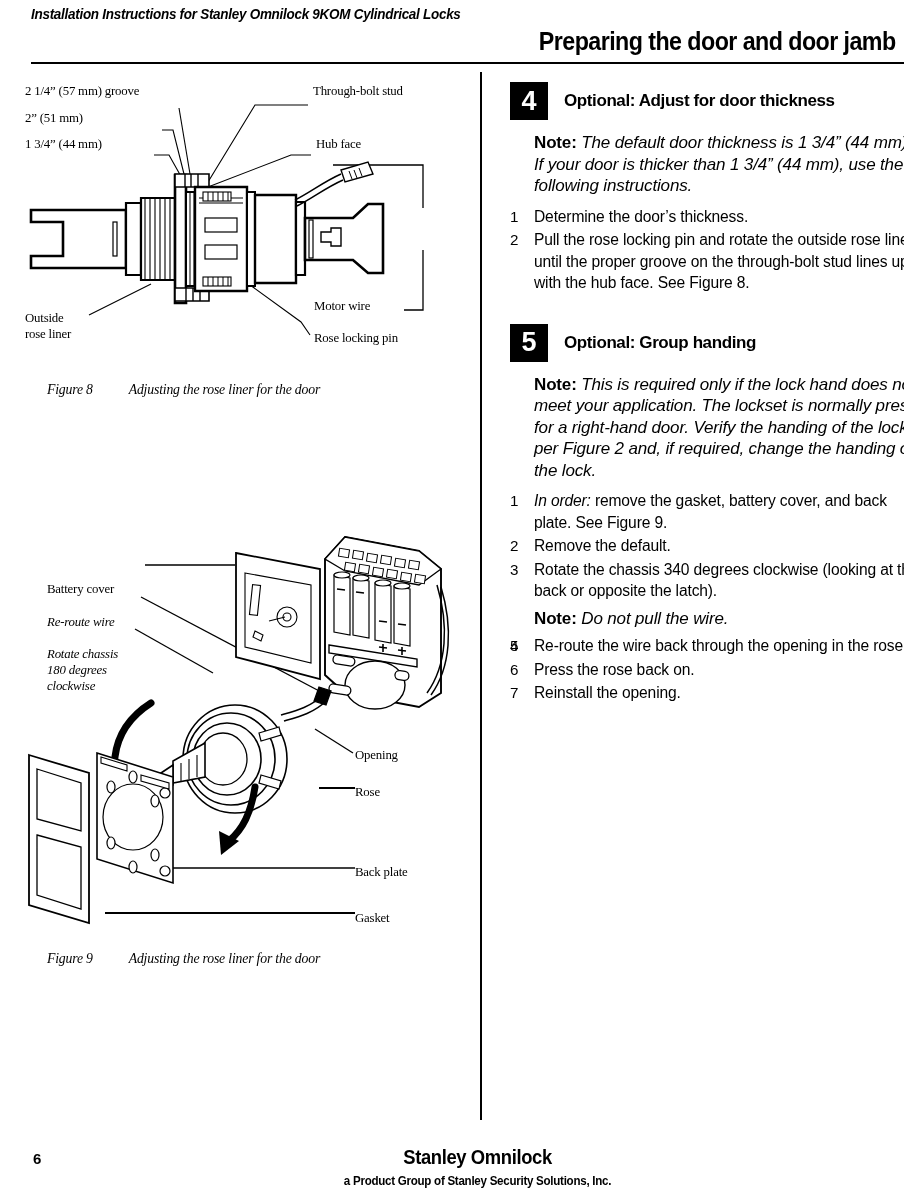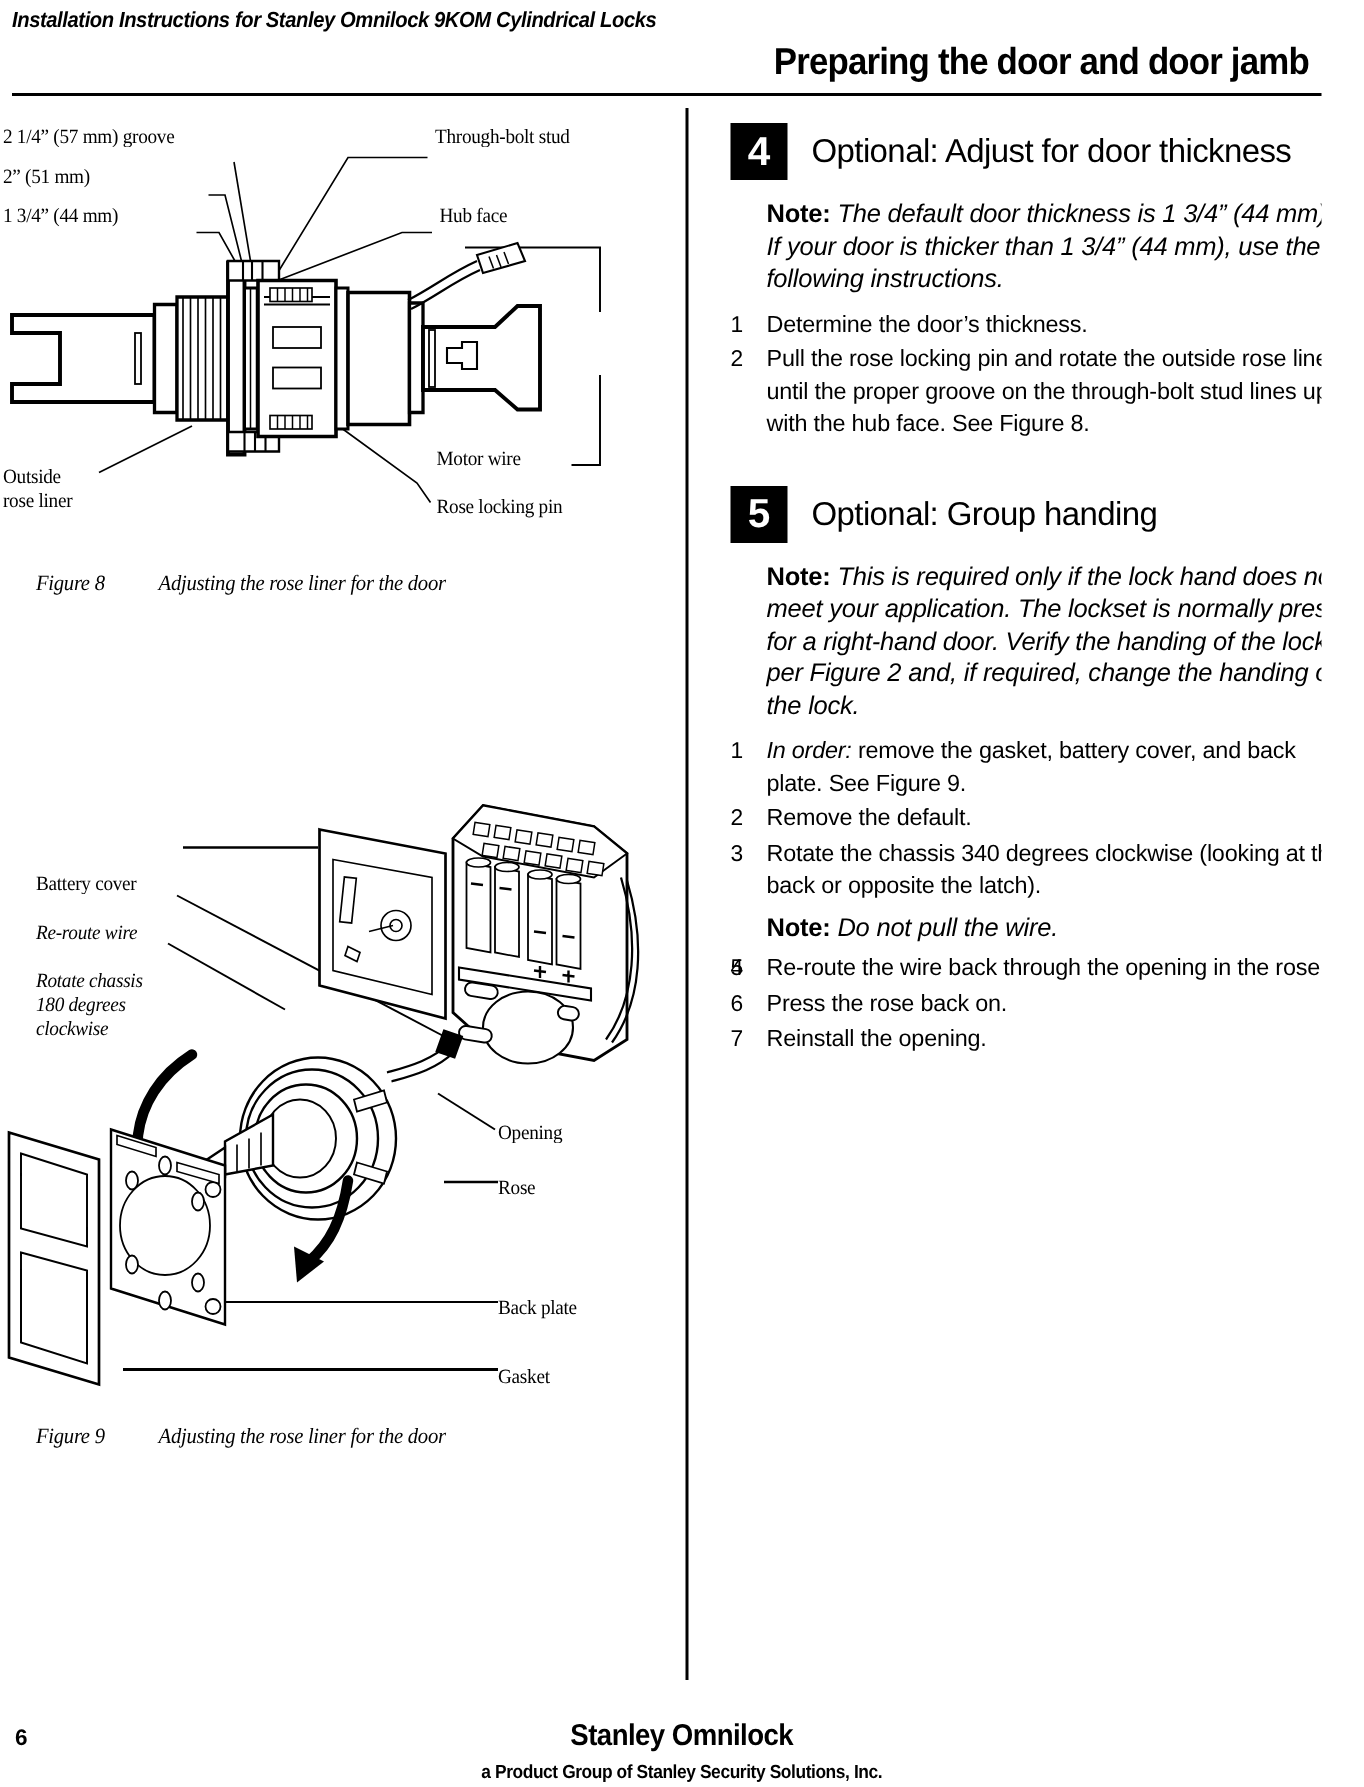--- a/index.html
+++ b/index.html
@@ -10,20 +10,21 @@
   body {
     font-family: "Liberation Sans", sans-serif;
     color: #000000;
   }
   #page {
     position: relative;
     width: 881px;
     height: 1191px;
     overflow: hidden;
     background: #ffffff;
+    margin-left: 23px;
   }
 
   
   .doc-header {
     position: absolute;
     left: 8px;
     top: 6px;
     font-size: 14.5px;
     font-weight: bold;
     font-style: italic;
@@ -113,22 +114,22 @@
     color: #fff;
     font-size: 27px;
     font-weight: bold;
     display: flex;
     align-items: center;
     justify-content: center;
     flex: 0 0 auto;
   }
   .step-title {
     margin-left: 16px;
-    font-size: 22px;
-    font-weight: normal;
+    font-size: 17px;
+    font-weight: bold;
     letter-spacing: -0.4px;
     white-space: nowrap;
   }
   .note {
     margin-left: 24px;
     font-size: 17px;
     line-height: 21.5px;
     font-style: italic;
     letter-spacing: -0.15px;
     margin-bottom: 9px;

